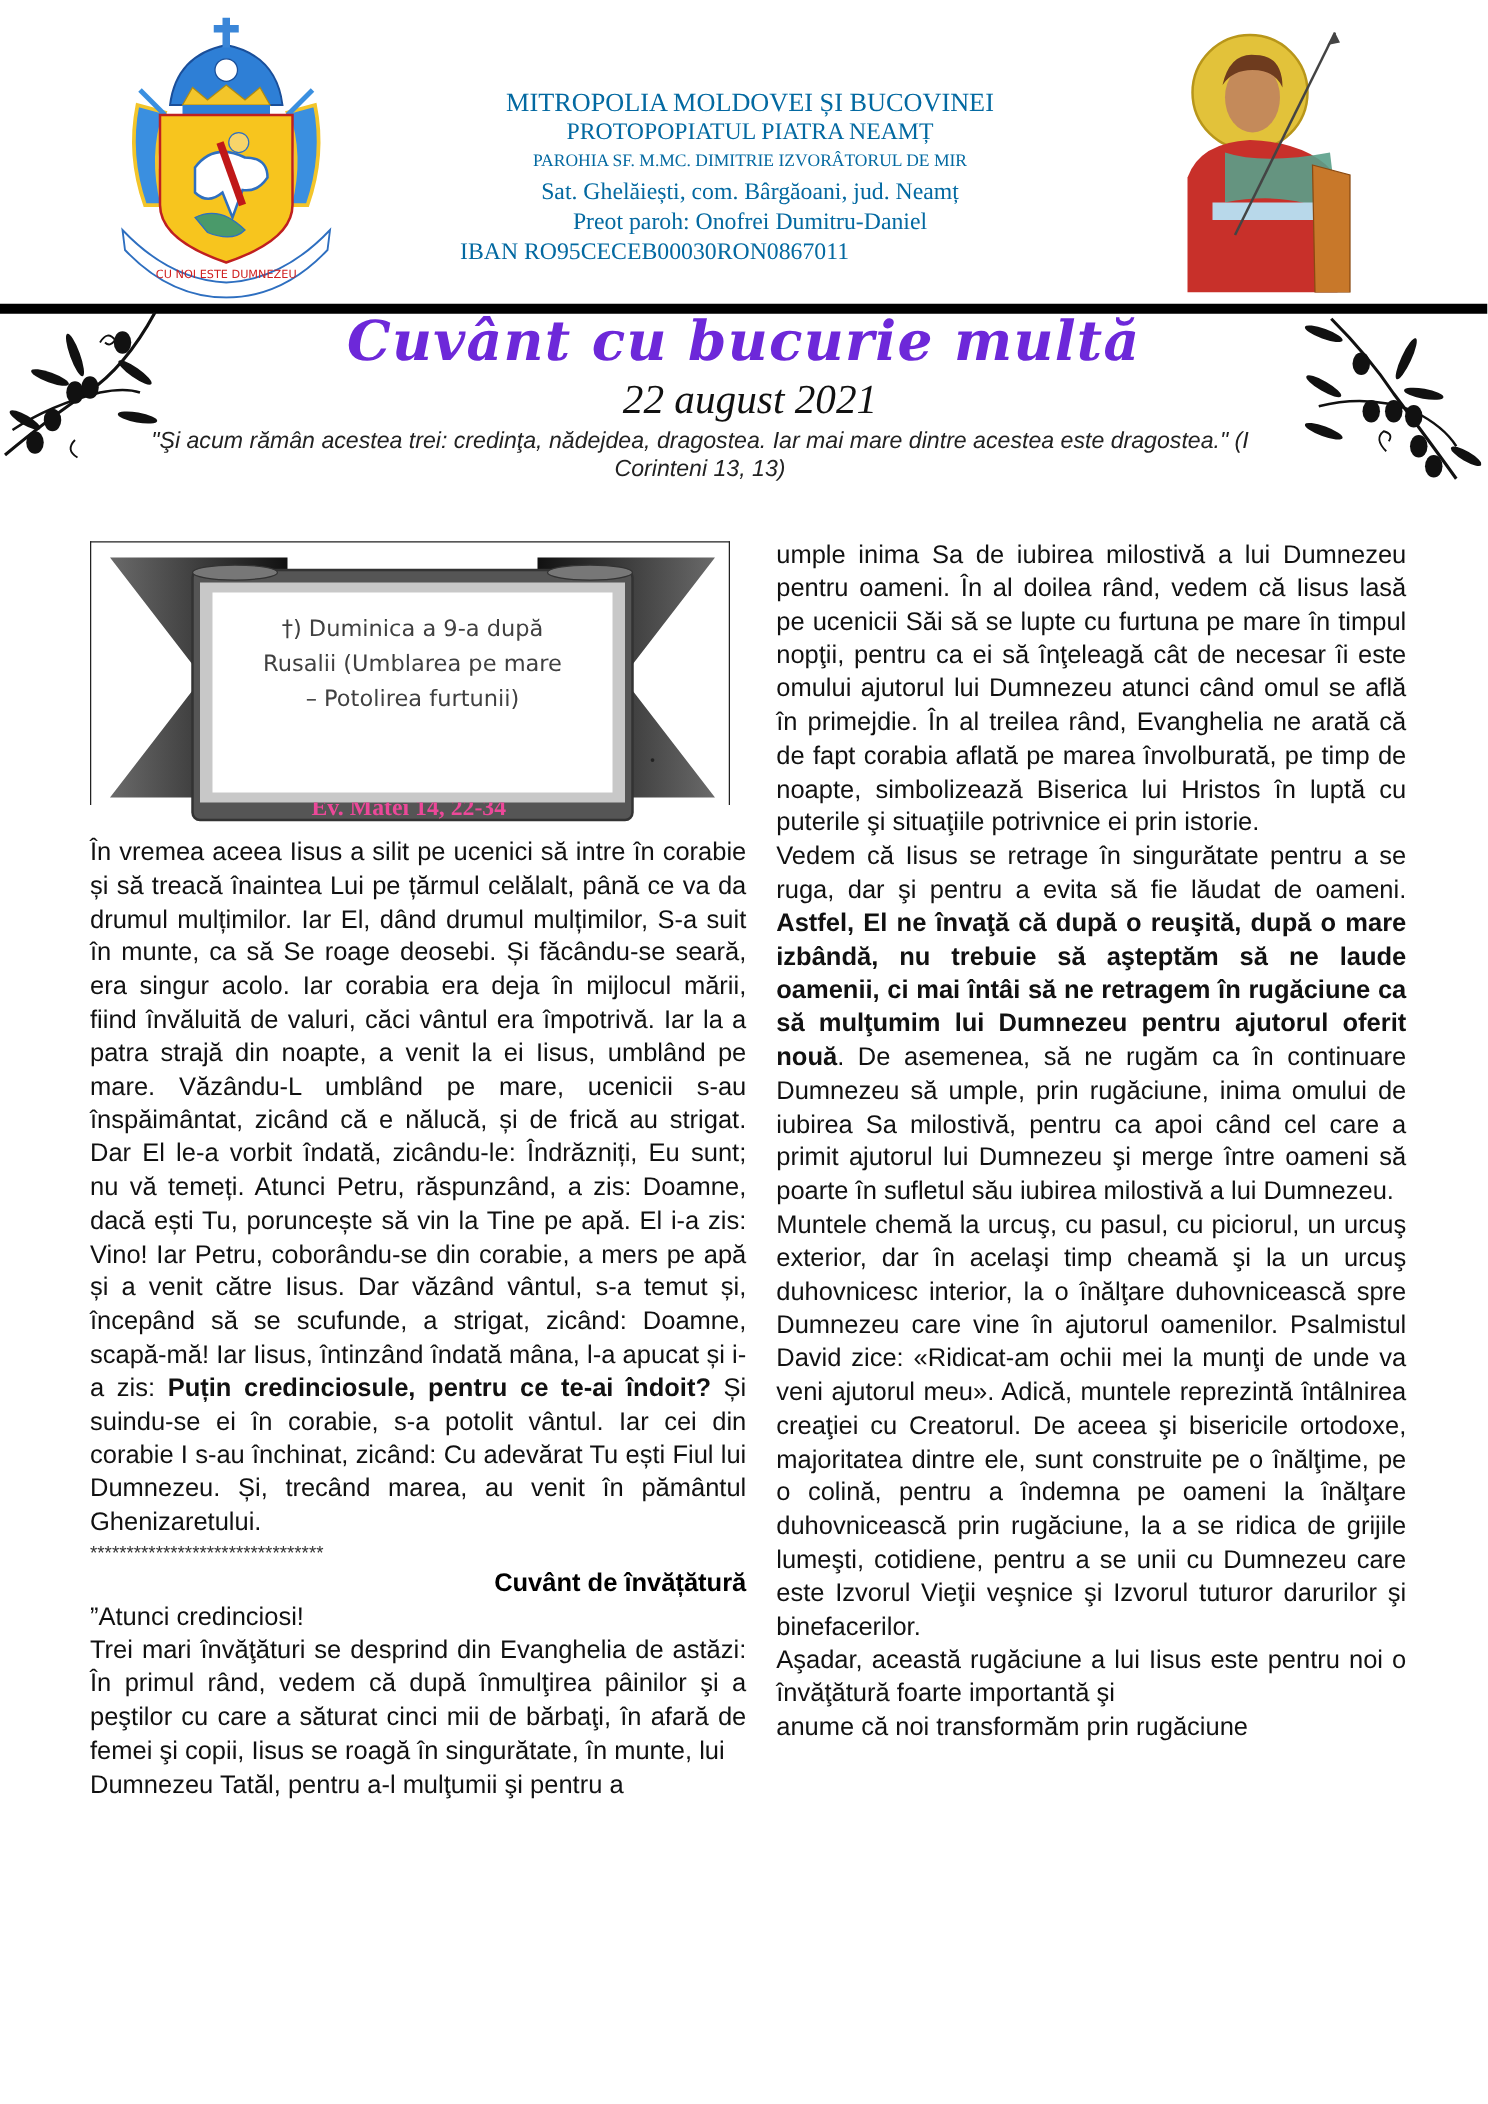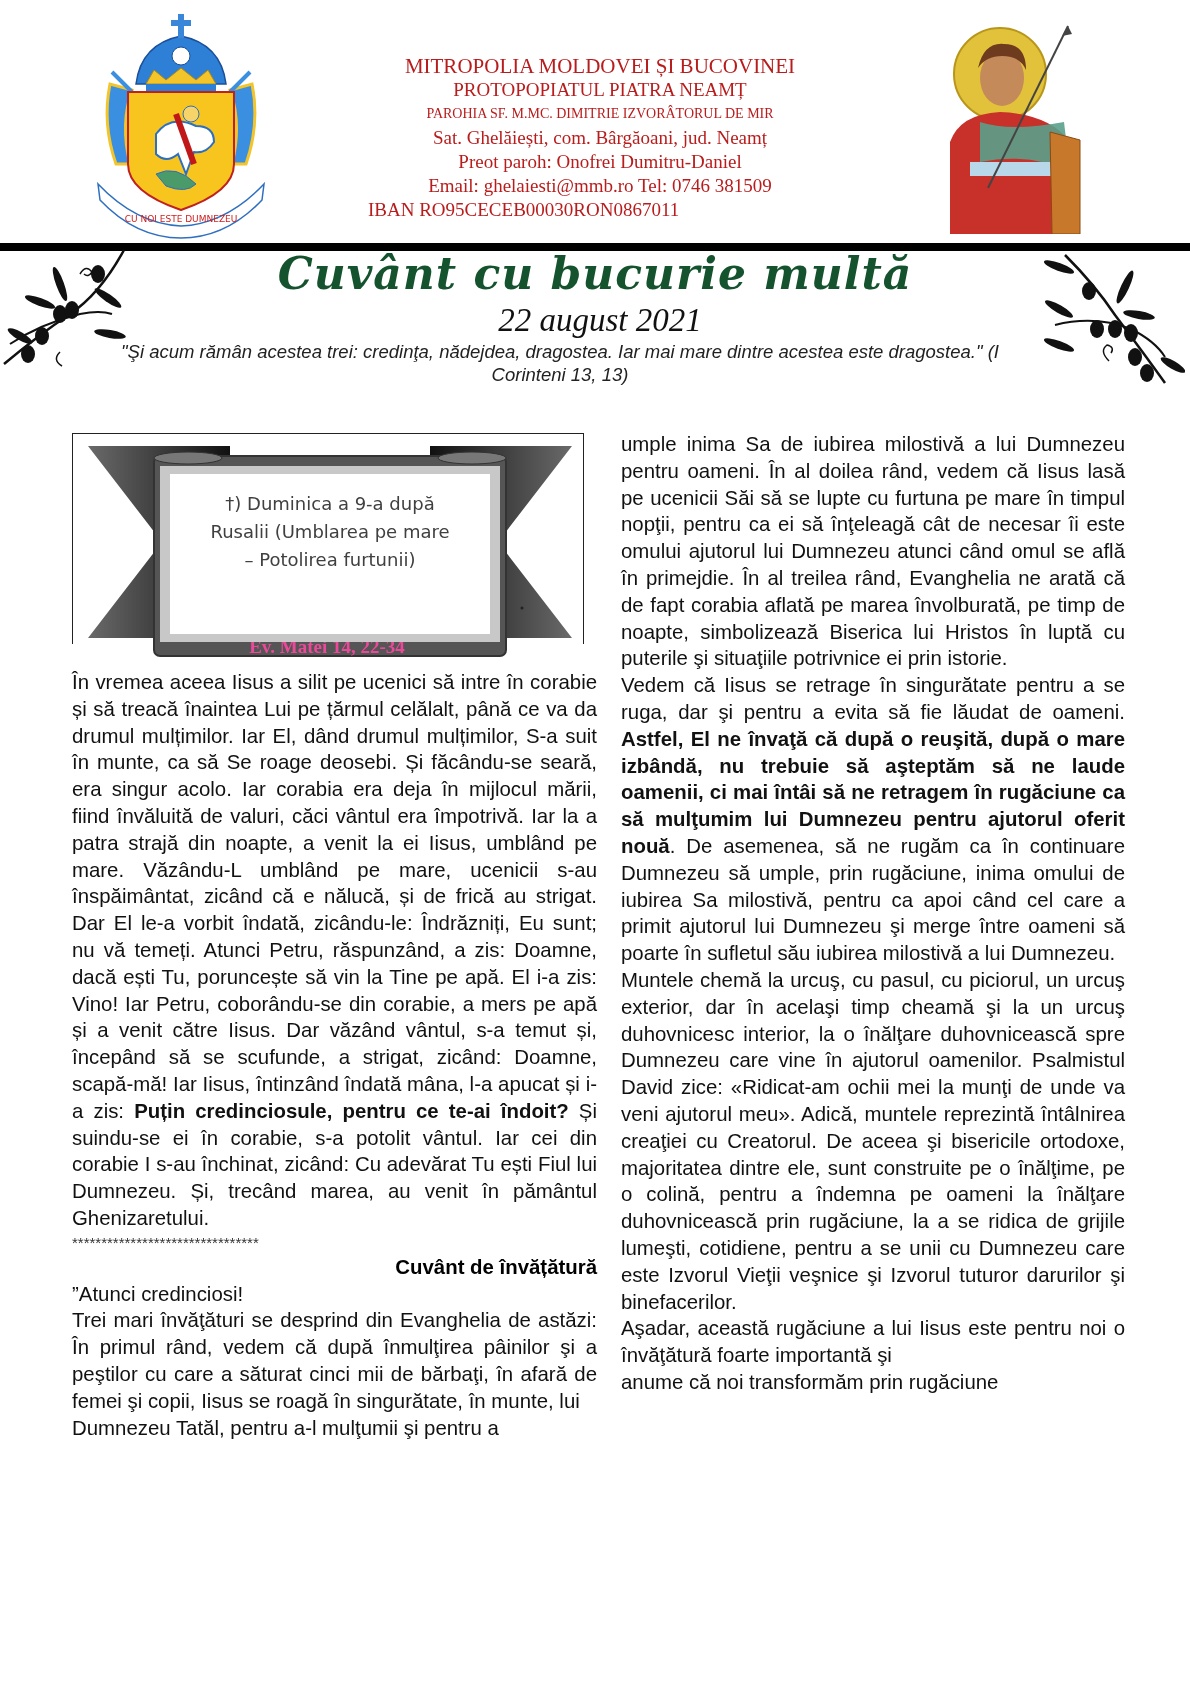--- a/index.html
+++ b/index.html
@@ -1,35 +1,35 @@
 <!DOCTYPE html>
 <html><head>
 <meta charset="utf-8">
 <style>
   html, body { margin: 0; padding: 0; background: #ffffff; }
   body { width: 1190px; height: 1683px; position: relative; overflow: hidden; font-family: "Liberation Sans", sans-serif; color: #111; }
 
   .header-block { position: absolute; left: 0; top: 0; width: 1190px; height: 245px; }
   .crest { position: absolute; left: 96px; top: 14px; width: 170px; height: 225px; }
   .icon-saint { position: absolute; left: 940px; top: 22px; width: 150px; height: 212px; }
-  .header-text { position: absolute; left: 300px; top: 54px; width: 600px; text-align: center; font-family: "Liberation Serif", serif; color: #b91c1c; }
+  .header-text { position: absolute; left: 300px; top: 70px; width: 600px; text-align: center; font-family: "Liberation Serif", serif; color: #0369a1; }
   .header-text div { line-height: 24px; white-space: nowrap; }
   .ht-1 { font-size: 21px; }
   .ht-2 { font-size: 19px; }
   .ht-3 { font-size: 14px; }
   .ht-4, .ht-5, .ht-6 { font-size: 19px; }
   .ht-7 { font-size: 19px; text-align: left; padding-left: 68px; }
 
   .rule { position: absolute; left: 0; top: 243px; width: 1190px; height: 8px; background: #000; }
 
   .olive { position: absolute; }
   .olive-left { left: 0; top: 244px; width: 140px; height: 125px; }
   .olive-right { left: 1035px; top: 245px; width: 150px; height: 140px; }
 
-  .title { position: absolute; left: 0; top: 246px; width: 1190px; text-align: center; font-family: "DejaVu Serif", serif; font-weight: bold; font-style: italic; font-size: 44px; letter-spacing: 1px; color: #14532d; line-height: 56px; }
+  .title { position: absolute; left: 0; top: 246px; width: 1190px; text-align: center; font-family: "DejaVu Serif", serif; font-weight: bold; font-style: italic; font-size: 44px; letter-spacing: 1px; color: #6d28d9; line-height: 56px; }
   .date { position: absolute; left: 0; top: 300px; width: 1120px; text-align: center; font-family: "Liberation Serif", serif; font-style: italic; font-size: 33px; line-height: 40px; color: #111; margin-left: 40px; }
   .motto { position: absolute; left: 120px; top: 340px; width: 880px; text-align: center; font-family: "Liberation Sans", sans-serif; font-style: italic; font-size: 18.5px; line-height: 23px; color: #222; }
 
   .banner-frame { position: absolute; left: 72px; top: 433px; width: 510px; height: 210px; border: 1px solid #222; border-bottom: none; }
   .banner { position: absolute; left: 70px; top: 438px; width: 520px; height: 225px; }
   .banner-text { position: absolute; left: 180px; top: 490px; width: 300px; text-align: center; color: #404040; font-family: "DejaVu Sans", sans-serif; font-size: 18px; line-height: 28px; }
   .gospel-ref { position: absolute; left: 72px; top: 642px; width: 510px; text-align: center; color: #ec4899; font-family: "Liberation Serif", serif; font-weight: bold; font-size: 19px; line-height: 28px; height: 16px; overflow: hidden; }
   .gospel-ref span { position: relative; top: -9px; }
 
   .col { position: absolute; font-size: 20.4px; line-height: 26.8px; text-align: justify; color: #111; }
@@ -69,21 +69,20 @@
     <path d="M2 170 Q40 210 85 212 Q130 210 168 170 L166 186 Q130 224 85 224 Q40 224 4 186 Z" fill="#ffffff" stroke="#2e6fc0" stroke-width="1.5"></path>
     <text x="85" y="208" text-anchor="middle" font-family="DejaVu Sans, sans-serif" font-size="9" fill="#d02020">CU NOI ESTE DUMNEZEU</text>
   </svg>
 
   <div class="header-text">
     <div class="ht-1">MITROPOLIA MOLDOVEI ȘI BUCOVINEI</div>
     <div class="ht-2">PROTOPOPIATUL PIATRA NEAMȚ</div>
     <div class="ht-3">PAROHIA SF. M.MC. DIMITRIE IZVORÂTORUL DE MIR</div>
     <div class="ht-4">Sat. Ghelăiești, com. Bârgăoani, jud. Neamț</div>
     <div class="ht-5">Preot paroh: Onofrei Dumitru-Daniel</div>
-    <div class="ht-6">Email: ghelaiesti@mmb.ro Tel: 0746 381509</div>
     <div class="ht-7">IBAN RO95CECEB00030RON0867011</div>
   </div>
 
   <svg class="icon-saint" viewBox="0 0 150 212">
     <circle cx="60" cy="52" r="46" fill="#e2c23a" stroke="#b8961a" stroke-width="2"></circle>
     <ellipse cx="62" cy="56" rx="22" ry="28" fill="#c48a5a"></ellipse>
     <path d="M38 46 Q44 20 64 22 Q86 22 86 48 Q80 34 62 34 Q46 34 38 46 Z" fill="#6e3b1e"></path>
     <path d="M10 120 Q20 92 60 90 Q110 92 130 120 L130 212 L10 212 Z" fill="#c8302a"></path>
     <path d="M40 100 Q70 110 124 100 L130 150 Q90 130 40 140 Z" fill="#5aa08a" opacity="0.9"></path>
     <rect x="30" y="140" width="100" height="14" fill="#b8d8ea"></rect>

